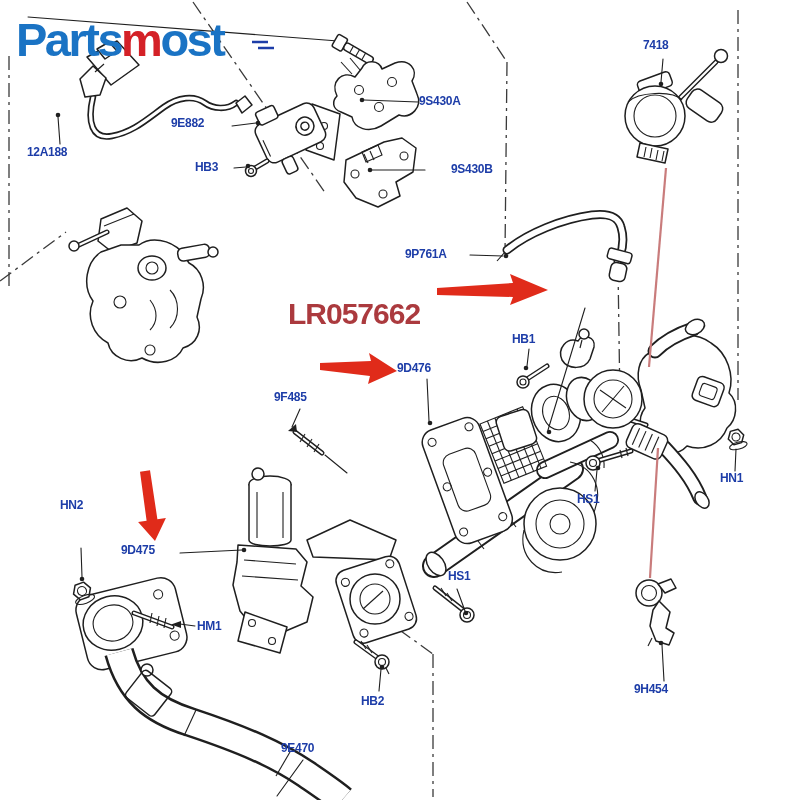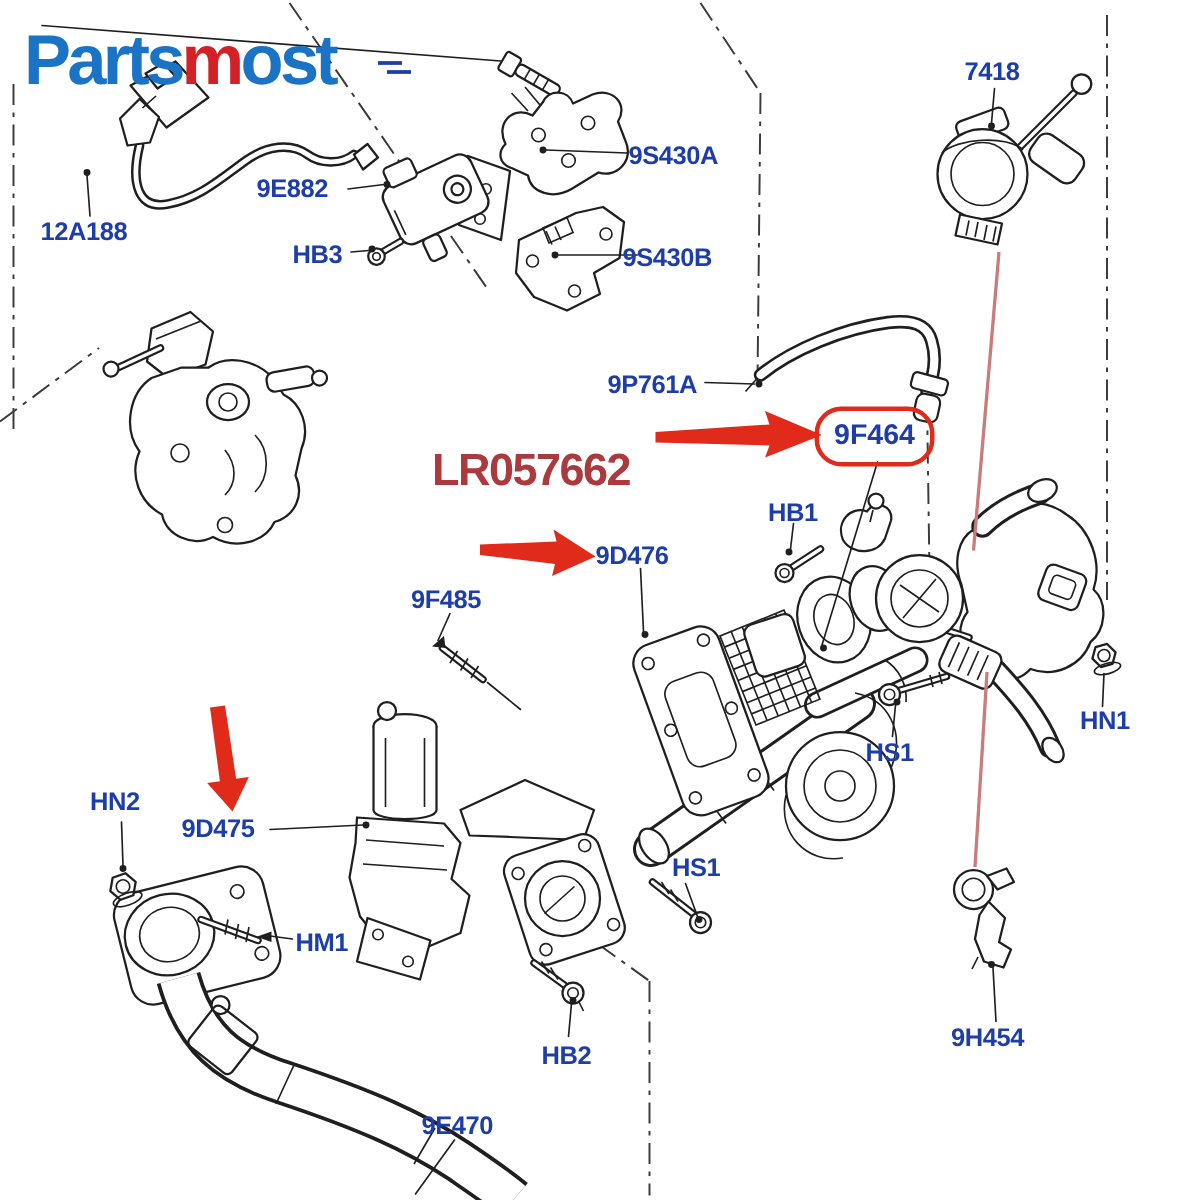--- a/index.html
+++ b/index.html
@@ -20,21 +20,21 @@
   .To2{stroke:var(--line-dark);stroke-width:18;fill:none;stroke-linecap:round;}
   .Ti2{stroke:#fff;stroke-width:14.5;fill:none;stroke-linecap:round;}
   .Po{stroke:var(--line-dark);stroke-width:30;fill:none;stroke-linecap:butt;}
   .Pi{stroke:#fff;stroke-width:25;fill:none;stroke-linecap:butt;}
   .ho{stroke:var(--line-dark);stroke-width:15;fill:none;stroke-linecap:round;}
   .hi{stroke:#fff;stroke-width:11;fill:none;stroke-linecap:round;}
   .ro{stroke:var(--line-dark);stroke-width:5;fill:none;stroke-linecap:round;}
   .ri{stroke:#fff;stroke-width:2.2;fill:none;stroke-linecap:round;}
   .redline{stroke:var(--red-line);stroke-width:2.2;fill:none;}
   .redfill{fill:var(--arrow-red);stroke:none;}
-  .lbl{position:absolute;color:var(--label-blue);font-weight:bold;font-size:17px;letter-spacing:-0.3px;white-space:nowrap;}
+  .lbl{position:absolute;color:var(--label-blue);font-weight:bold;font-size:12px;letter-spacing:-0.3px;white-space:nowrap;}
   .callout{position:absolute;color:var(--callout-red);font-weight:600;font-size:30px;letter-spacing:-1px;white-space:nowrap;margin-top:29px;}
   .badge{position:absolute;left:543px;top:271px;width:74px;height:34px;border:3.5px solid var(--arrow-red);
          border-radius:18px;display:flex;align-items:center;justify-content:center;
          color:var(--label-blue);font-weight:bold;font-size:19px;background:transparent;}
   .logo{position:absolute;left:16px;top:12px;font-size:47px;font-weight:bold;letter-spacing:-2.5px;white-space:nowrap;}
   .logo .lb{color:var(--logo-blue);}
   .logo .lr{color:var(--logo-red);}
 </style>
 </head>
 <body>
@@ -414,33 +414,32 @@
     <line x1="258" y1="48" x2="274" y2="48"></line>
   </g>
 </svg>
 
 <div class="logo"><span class="lb">Parts</span><span class="lr">m</span><span class="lb">ost</span></div>
 
 <div class="lbl" style="left:27px;top:145px">12A188</div>
 <div class="lbl" style="left:171px;top:116px">9E882</div>
 <div class="lbl" style="left:195px;top:160px">HB3</div>
 <div class="lbl" style="left:419px;top:94px">9S430A</div>
-<div class="lbl" style="left:415px;top:162px">9S430B</div>
+<div class="lbl" style="left:451px;top:162px">9S430B</div>
 <div class="lbl" style="left:643px;top:38px">7418</div>
 <div class="lbl" style="left:405px;top:247px">9P761A</div>
 <div class="lbl" style="left:512px;top:332px">HB1</div>
 <div class="lbl" style="left:397px;top:361px">9D476</div>
 <div class="lbl" style="left:274px;top:390px">9F485</div>
-<div class="lbl" style="left:60px;top:525px">HN2</div>
+<div class="lbl" style="left:60px;top:498px">HN2</div>
 <div class="lbl" style="left:121px;top:543px">9D475</div>
 <div class="lbl" style="left:197px;top:619px">HM1</div>
 <div class="lbl" style="left:448px;top:569px">HS1</div>
 <div class="lbl" style="left:577px;top:492px">HS1</div>
 <div class="lbl" style="left:720px;top:471px">HN1</div>
 <div class="lbl" style="left:361px;top:694px">HB2</div>
 <div class="lbl" style="left:281px;top:741px">9E470</div>
 <div class="lbl" style="left:634px;top:682px">9H454</div>
 
 <div class="callout" style="left:288px;top:268px">LR057662</div>
 
-<div class="badge">9F464</div>
 
 </div>
 
 </body></html>

